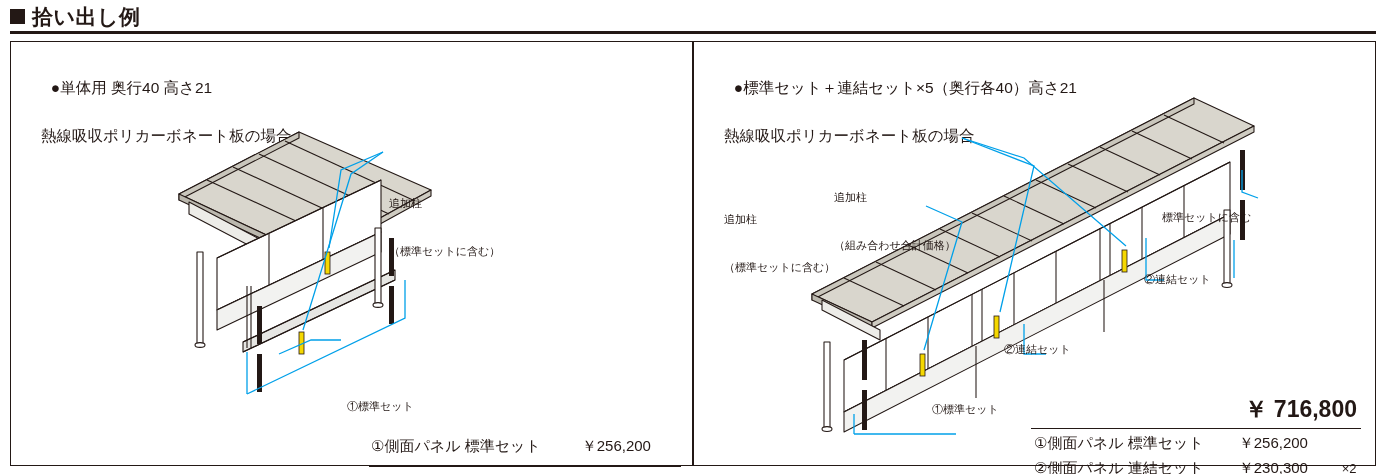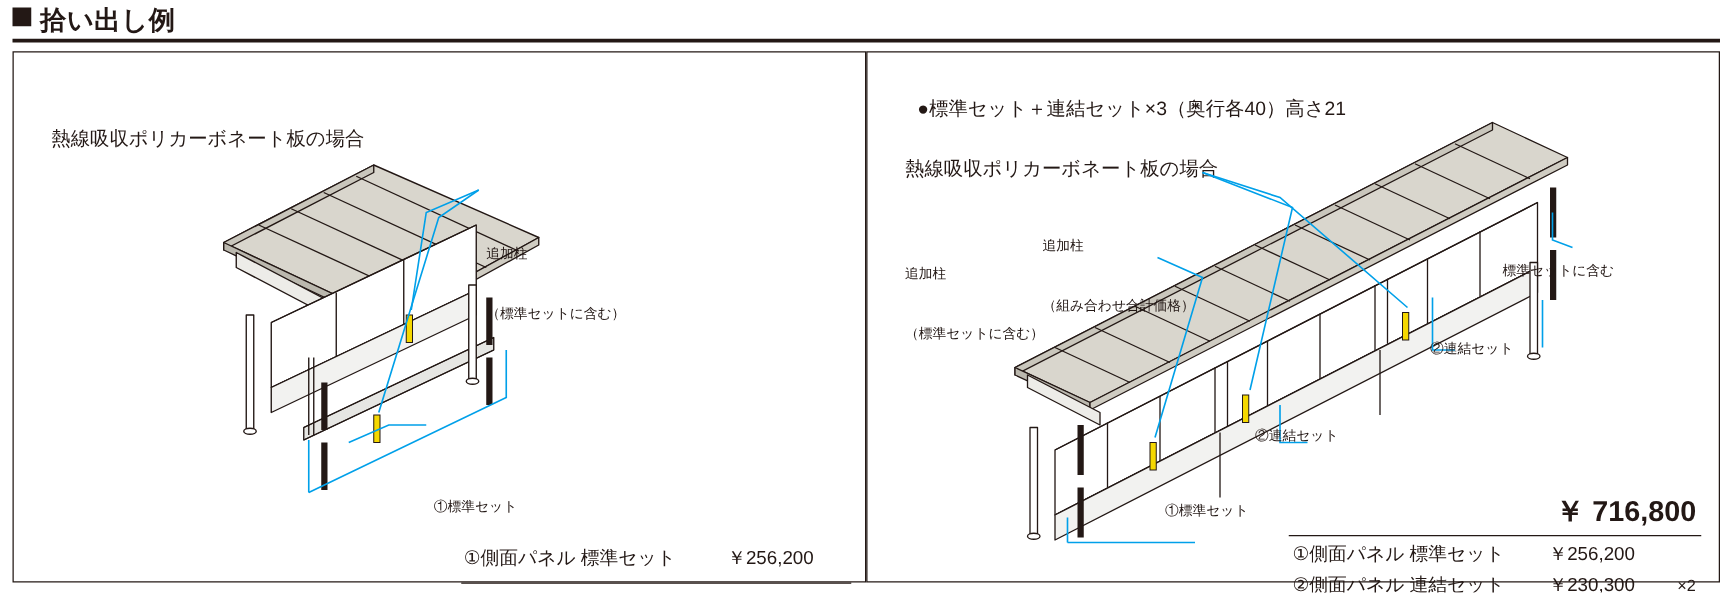--- a/index.html
+++ b/index.html
@@ -20,20 +20,21 @@
     left: 0; top: 0;
     width: 1386px;
     height: 474px;
   }
   
   .header {
     position: absolute;
     left: 10px;
     top: 6px;
     display: flex;
+    align-items: center;
     gap: 7px;
   }
   .header-mark {
     width: 15px;
     height: 15px;
     background: #231815;
     display: inline-block;
   }
   .header-title {
     font-size: 21px;
@@ -133,20 +134,21 @@
 
   <div class="header">
     <span class="header-mark"></span>
     <span class="header-title">拾い出し例</span>
   </div>
   <div class="header-rule"></div>
 
   <div class="panel panel-left">
 
     <div class="panel-head">
+      <span>●単体用 奥行40 高さ21</span>
       <span class="line2">熱線吸収ポリカーボネート板の場合</span>
     </div>
 
     <svg class="illus" viewBox="0 0 681 423">
       <g stroke="#231815" fill="none" stroke-width="1.1" stroke-linejoin="round">
 
         <polygon points="168,152 288,90 420,148 300,214" fill="#D9D6CD" stroke="#231815"></polygon>
         <polygon points="168,152 288,90 288,96 168,158" fill="#C9C6BC"></polygon>
         <polygon points="168,158 300,220 300,214 168,152" fill="#BBB8AE"></polygon>
         <polygon points="300,220 420,154 420,148 300,214" fill="#CFCCC2"></polygon>
@@ -213,21 +215,21 @@
       <span class="pl-name">側面パネル 標準セット</span>
       <span class="pl-yen" style="margin-left:34px;">￥</span>
       <span class="pl-val" style="width:84px;">256,200</span>
     </div>
     <div class="price-line" style="left:358px; top:424px; width:312px;"></div>
   </div>
 
   <div class="panel panel-right">
 
     <div class="panel-head">
-      <span>●標準セット＋連結セット×3（奥行各40）高さ21</span>
+      <span>●標準セット＋連結セット×5（奥行各40）高さ21</span>
       <span class="line2">熱線吸収ポリカーボネート板の場合</span>
     </div>
 
     <svg class="illus" viewBox="0 0 681 423">
       <g stroke="#231815" fill="none" stroke-width="1.05" stroke-linejoin="round">
 
         <polygon points="118,252 500,56 560,84 178,280" fill="#D9D6CD"></polygon>
         <polygon points="118,252 500,56 500,62 118,258" fill="#C9C6BC"></polygon>
         <polygon points="118,258 178,286 178,280 118,252" fill="#BBB8AE"></polygon>
         <polygon points="178,286 560,90 560,84 178,280" fill="#CFCCC2"></polygon>
@@ -299,21 +301,21 @@
     </svg>
 
     <div class="lbl" style="left:140px; top:116px;">
       <div>追加柱</div>
       <div>（組み合わせ合計価格）</div>
     </div>
     <div class="lbl" style="left:30px; top:138px;">
       <div>追加柱</div>
       <div>（標準セットに含む）</div>
     </div>
-    <div class="lbl" style="left:508px; top:136px;">
+    <div class="lbl" style="left:468px; top:136px;">
       <div>標準セットに含む</div>
     </div>
     <div class="lbl" style="left:450px; top:198px;">
       <div>②連結セット</div>
     </div>
     <div class="lbl" style="left:310px; top:268px;">
       <div>②連結セット</div>
     </div>
     <div class="lbl" style="left:238px; top:328px;">
       <div>①標準セット</div>

